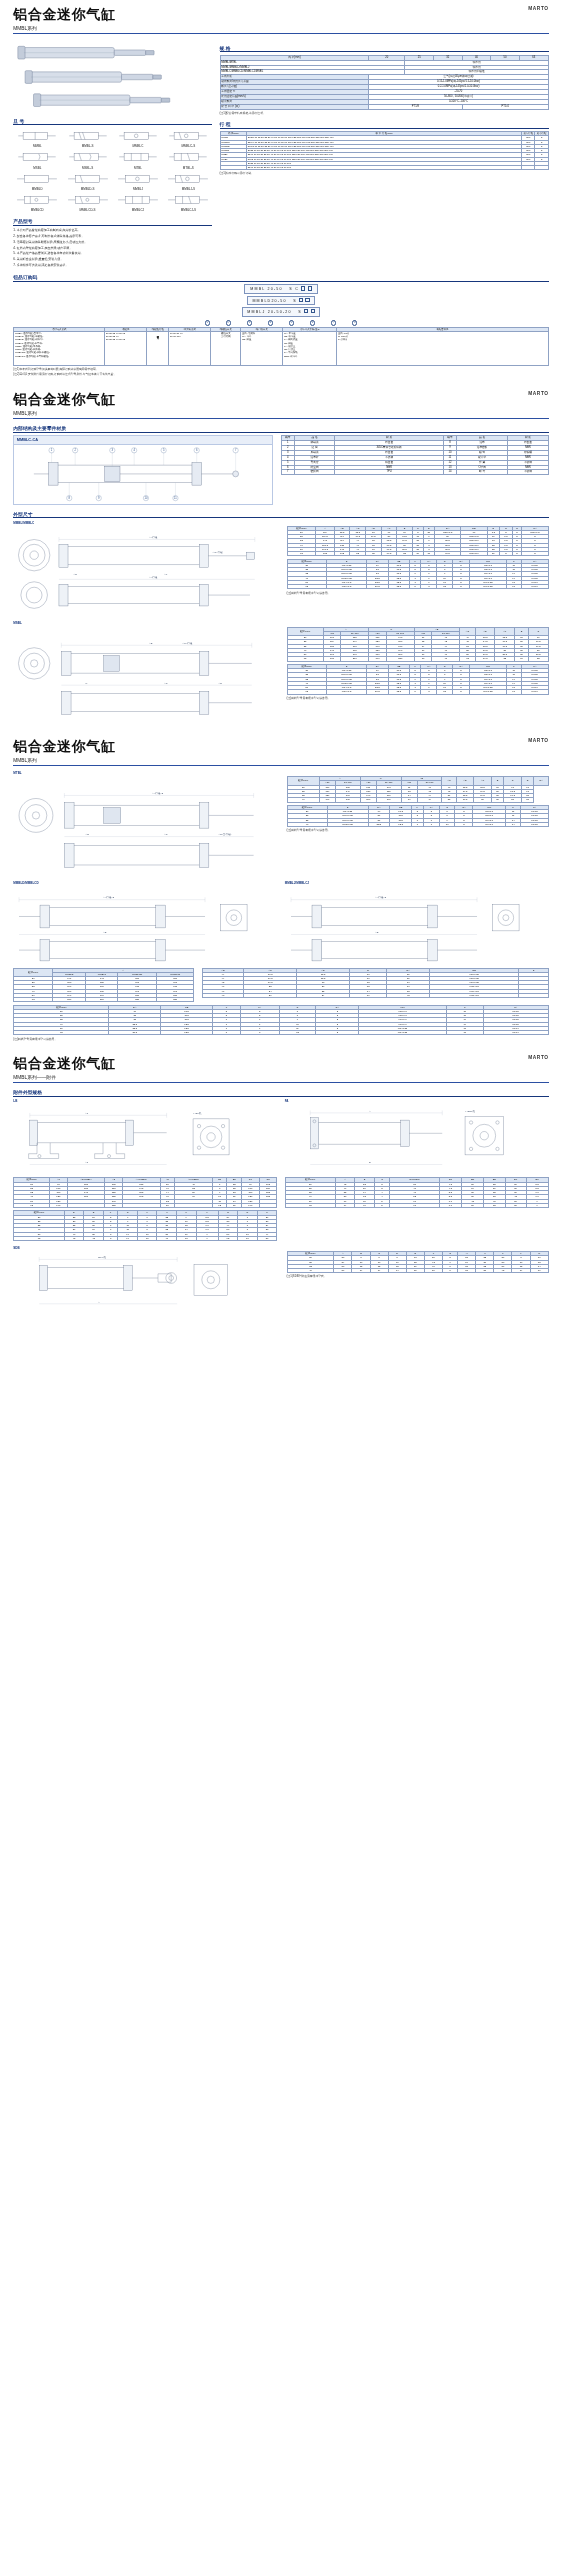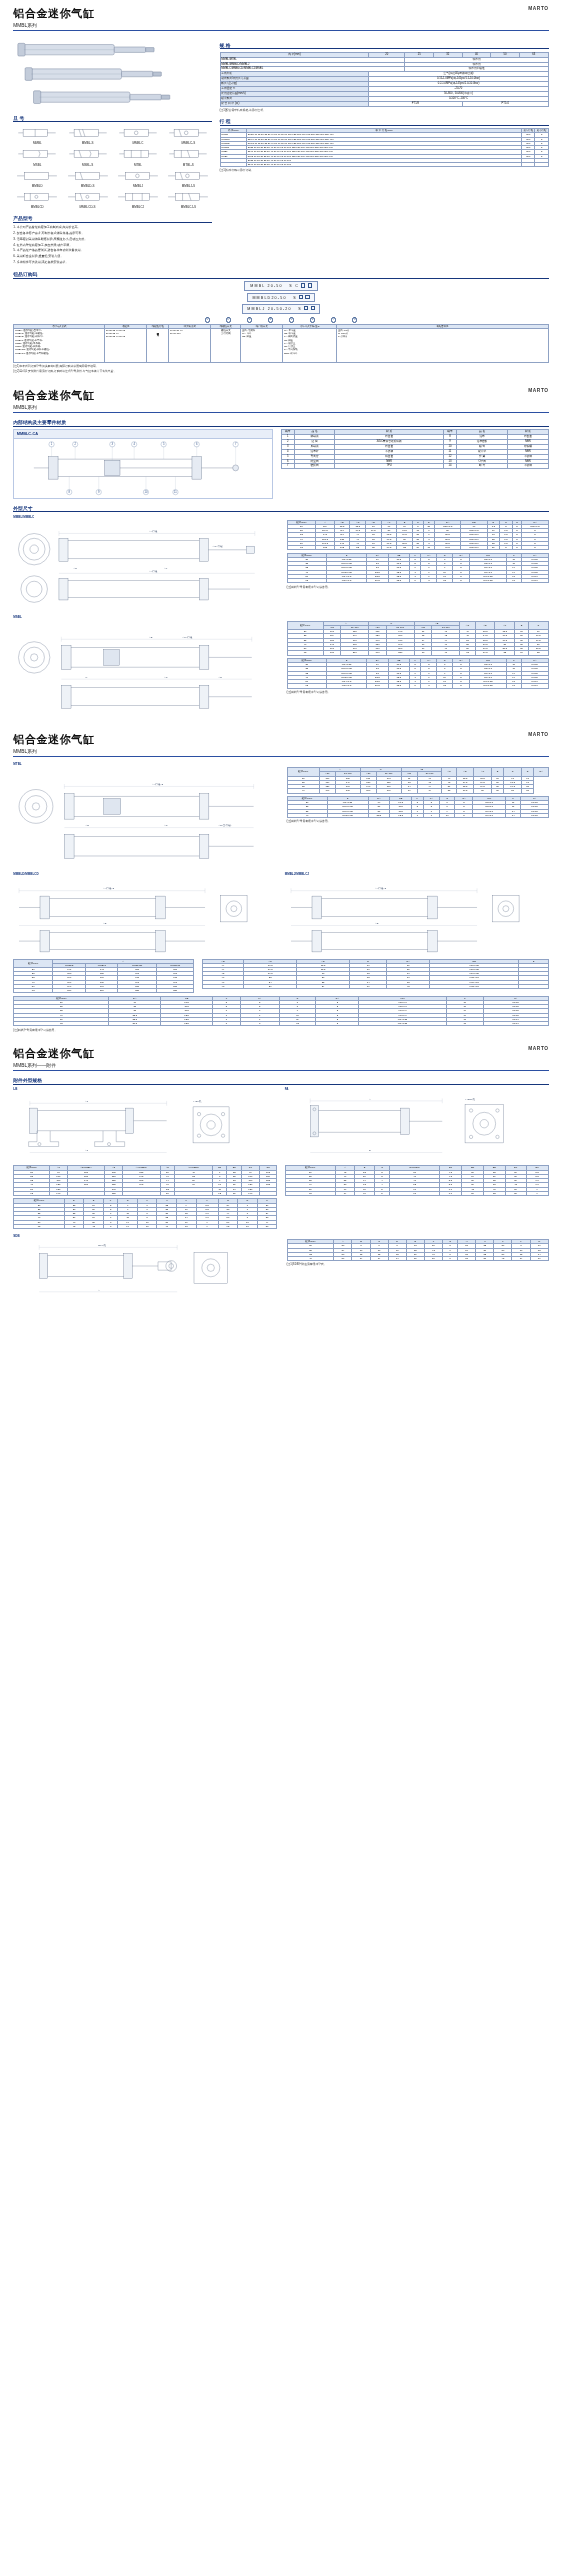--- a/index.html
+++ b/index.html
@@ -8,21 +8,21 @@
     width: 562px;
     background: #ffffff;
     font-family: "Liberation Sans", sans-serif;
     font-size: 3.6px;
     color: #1a1a1a;
   }
   .page { width: 562px; padding: 0 13.3px; }
 
   
   .pg-head { display:flex; align-items:flex-start; justify-content:space-between; padding-top:6px; }
-  .pg-head-left .title { font-size: 11px; font-weight: bold; letter-spacing: 0.6px; color:#111;font-family:Liberation Mono, monospace; }
+  .pg-head-left .title { font-size: 14px; font-weight: bold; letter-spacing: 0.6px; color:#111;font-family:Liberation Mono, monospace; }
   .pg-head-left .sub { font-size: 4.8px; margin-top:1.2px; color:#222; }
   .pg-head-right { font-size: 4.8px; letter-spacing:0.6px; color:#333; font-weight:bold; }
   .rule { border-top: 0.6px solid #2b4fa2; margin-top: 1.8px; }
 
   
   .sec-h {
     font-size: 4.8px; font-weight: bold; color:#16367c;
     border-bottom: 0.6px solid #16367c; padding-bottom:0.6px; margin: 6px 0 2.4px 0;
     display:block;
   }

